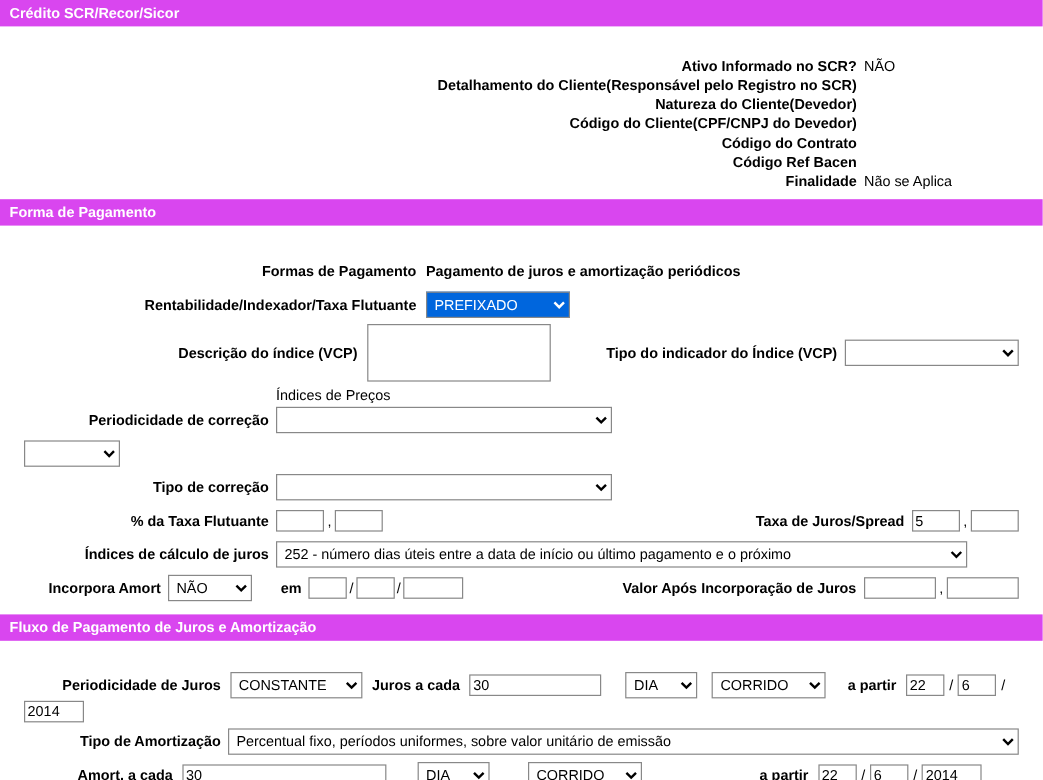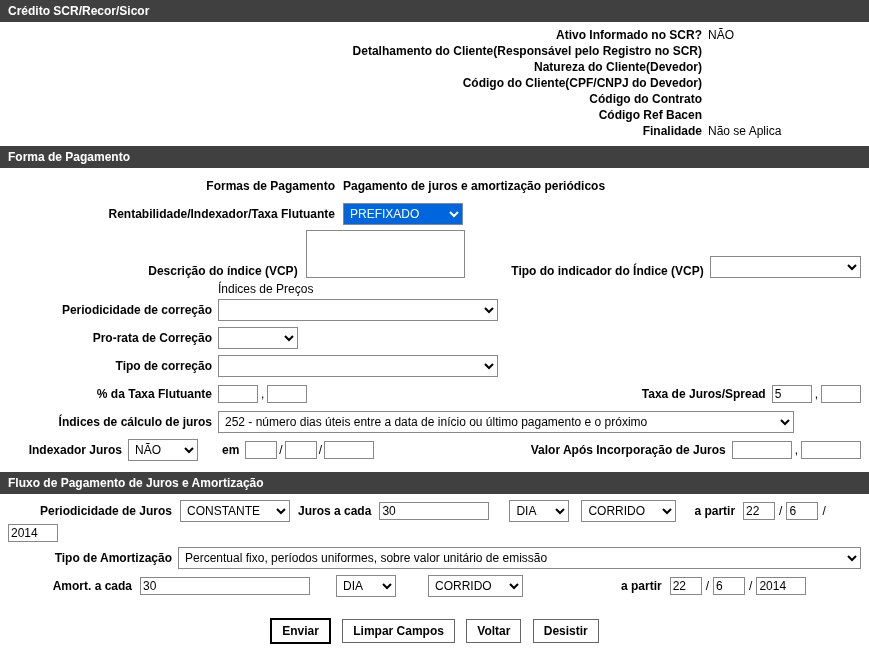--- a/index.html
+++ b/index.html
@@ -1,18 +1,18 @@
 <!DOCTYPE html>
 <html><head>
 <meta charset="utf-8">
 <style>
   * { box-sizing: border-box; margin: 0; padding: 0; }
   body { font-family: Arial, sans-serif; font-size: 12px; background: #fff; width: 869px; }
-  .section-header { background: #404040; color: #fff; font-weight: bold; padding: 4px 8px; }
-  .content { padding: 6px 8px; }
+  .section-header { background: #d946ef; color: #fff; font-weight: bold; padding: 4px 8px; }
+  .content { padding: 6px 20px; margin-top: 20px; }
   .row { display: flex; align-items: center; margin-bottom: 4px; min-height: 24px; }
   .label-col { width: 335px; text-align: right; padding-right: 8px; font-weight: bold; font-size: 12px; }
   .label-col-small { width: 210px; text-align: right; padding-right: 6px; font-weight: bold; font-size: 12px; }
   .value-col { flex: 1; text-align: left; font-size: 12px; font-weight: bold; }
   .scr-row { display: flex; margin-bottom: 2px; }
   .scr-label { width: 700px; text-align: right; font-weight: bold; padding-right: 6px; }
   .scr-value { text-align: left; }
   select, input[type="text"] { border: 1px solid #888; font-size: 12px; padding: 1px 2px; background: #fff; }
   select { height: 22px; }
   .select-prefixado { background: #0066dd; color: #fff; width: 120px; }
@@ -73,35 +73,34 @@
   <div class="row">
     <div class="label-col" style="width:335px">Formas de Pagamento</div>
     <div class="value-col">Pagamento de juros e amortização periódicos</div>
   </div>
   <div class="row">
     <div class="label-col" style="width:335px">Rentabilidade/Indexador/Taxa Flutuante</div>
     <select class="select-prefixado">
       <option>PREFIXADO</option>
     </select>
   </div>
-  <div class="row" style="align-items:flex-end">
+  <div class="row" style="align-items:center">
     <div class="label-col" style="width:335px">Descrição do índice (VCP)</div>
     <textarea style=""></textarea>
     <div class="inline-label" style="margin-left:40px">Tipo do indicador do Índice (VCP)</div>
     <select class="w-170"><option></option></select>
   </div>
 
   <div class="sublabel">Índices de Preços</div>
 
   <div class="row">
     <div class="label-col-small">Periodicidade de correção</div>
     <select class="w-wide"><option></option></select>
   </div>
   <div class="row">
-    <div class="label-col-small">Pro-rata de Correção</div>
     <select class="w-med"><option></option></select>
   </div>
   <div class="row">
     <div class="label-col-small">Tipo de correção</div>
     <select class="w-wide"><option></option></select>
   </div>
   <div class="row">
     <div class="label-col-small">% da Taxa Flutuante</div>
     <input type="text" class="w-small" style="">
     <span class="comma">,</span>
@@ -112,21 +111,21 @@
     <span class="comma">,</span>
     <input type="text" class="w-small" style="">
   </div>
   <div class="row">
     <div class="label-col-small">Índices de cálculo de juros</div>
     <select class="w-xwide">
       <option>252 - número dias úteis entre a data de início ou último pagamento e o próximo</option>
     </select>
   </div>
   <div class="row">
-    <div class="label-col-small" style="width:120px">Indexador Juros</div>
+    <div class="label-col-small" style="width:120px">Incorpora Amort</div>
     <select style="width:70px">
       <option>NÃO</option>
     </select>
     <span class="inline-label" style="margin-left:18px">em</span>
     <input type="text" class="w-date" style="">
     <span class="slash">/</span>
     <input type="text" class="w-date" style="">
     <span class="slash">/</span>
     <input type="text" class="w-year" style="">
     <div style="flex:1"></div>

